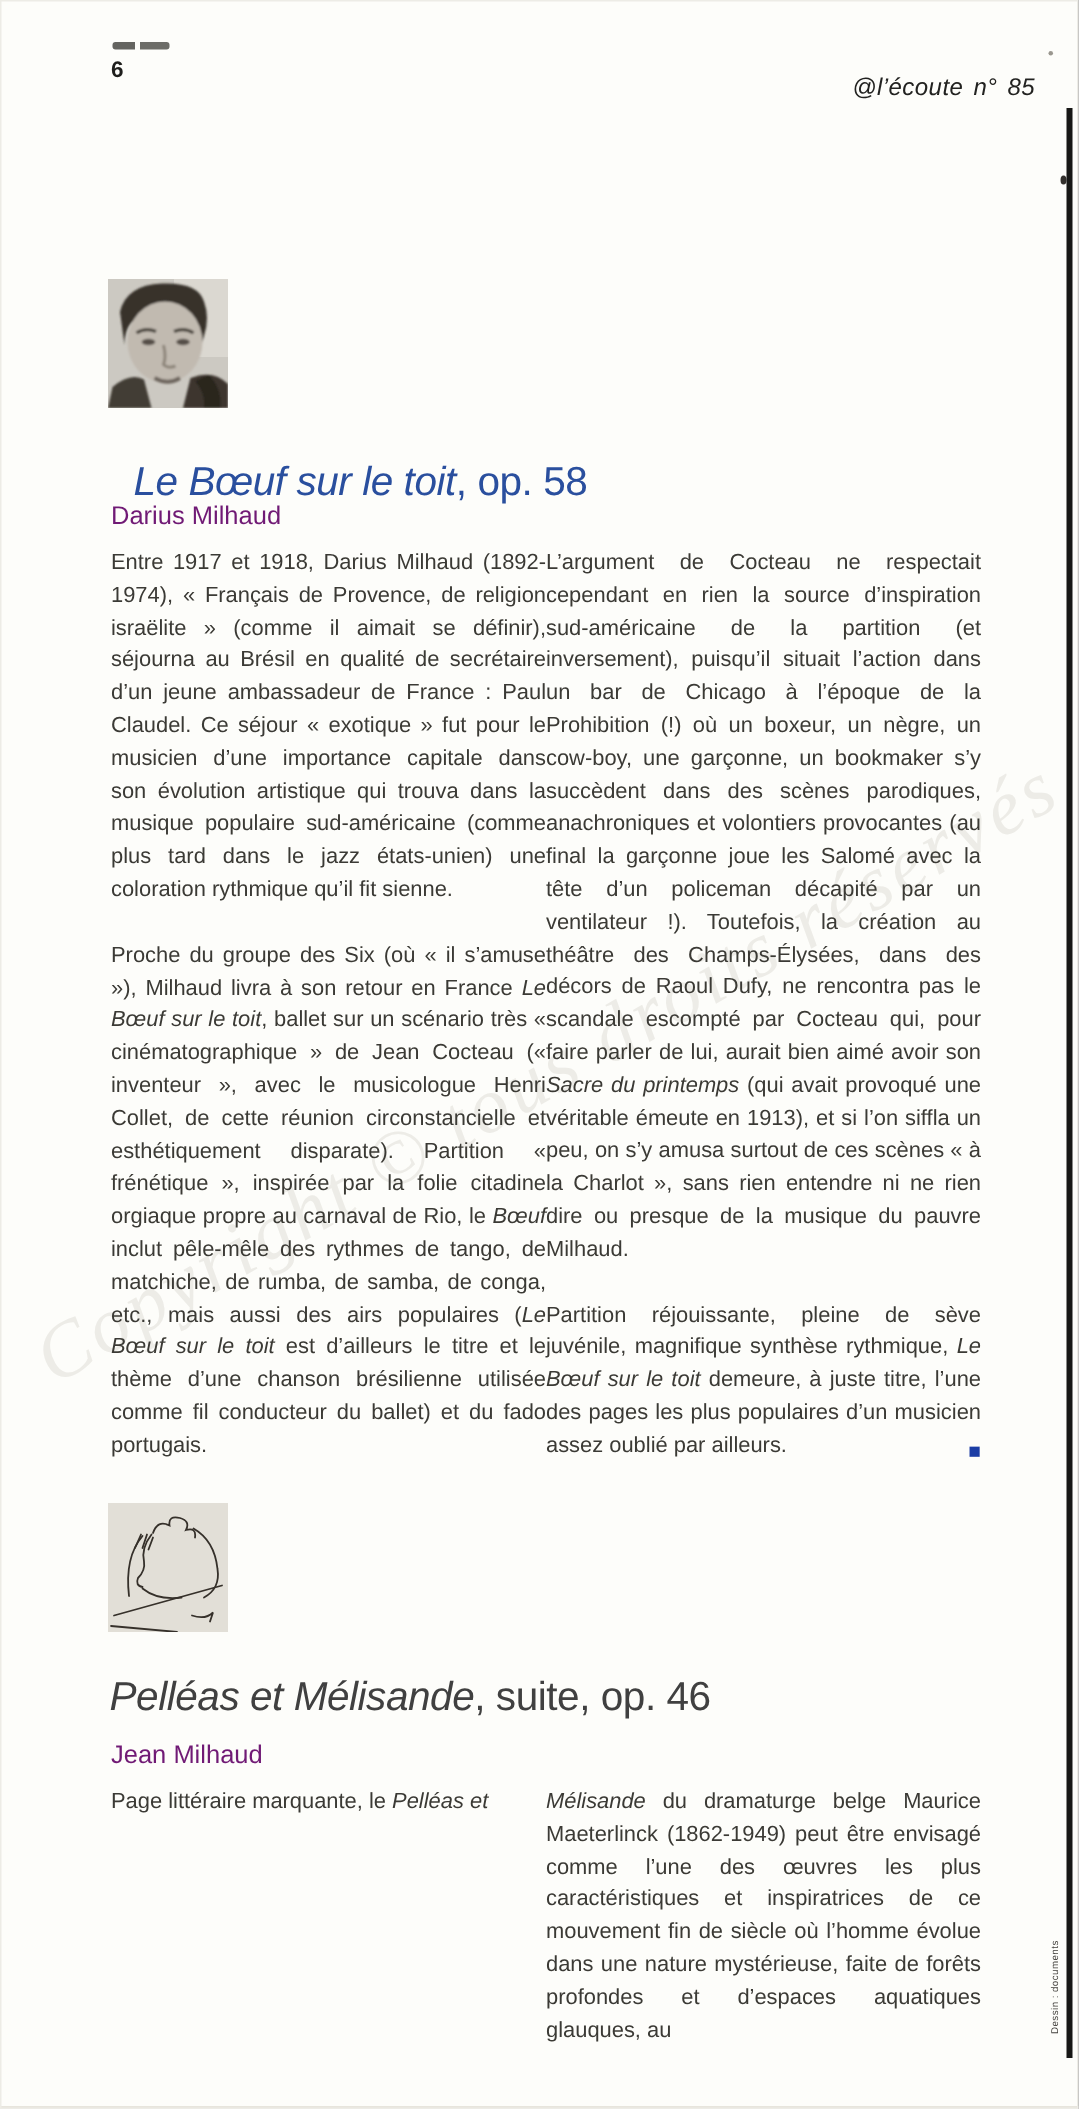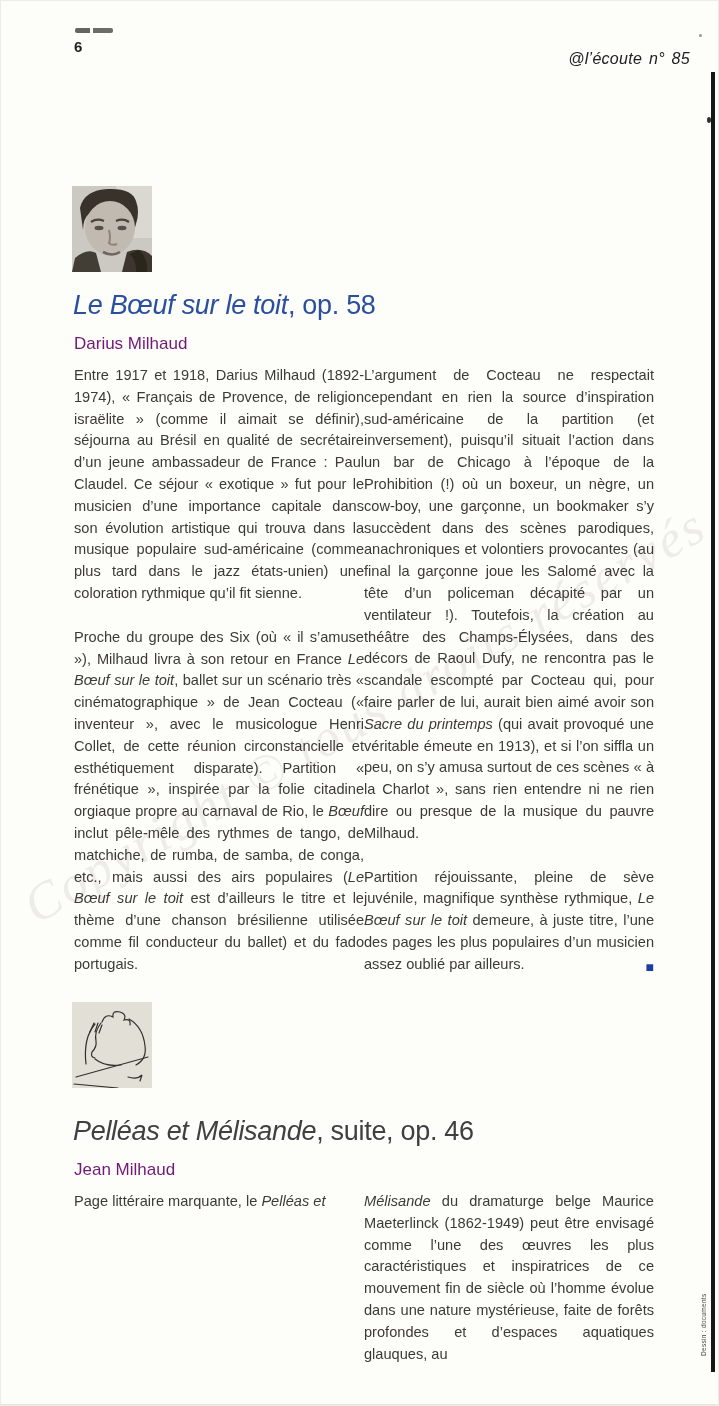--- a/index.html
+++ b/index.html
@@ -93,21 +93,21 @@
           <ellipse cx="50" cy="42" rx="4.5" ry="2.2" fill="#57504a"></ellipse>
           <path d="M37 44 q2 8 0 13 q3 3 8 1" stroke="#8d857a" stroke-width="2" fill="none"></path>
           <path d="M31 66 q9 5 17 0" stroke="#6e665e" stroke-width="2.6" fill="none"></path>
           <path d="M0 86 L3 72 Q15 62 24 67 L29 86 Z" fill="#433d36"></path>
           <path d="M50 86 L55 66 Q70 60 80 70 L80 86 Z" fill="#3c362f"></path>
           <path d="M58 68 q7 8 6 18 l11 0 q1 -14 -8 -22 Z" fill="#29251f"></path>
         </g>
       </svg>
     </div>
 
-    <h1 class="a-title t1" style="margin: 0px; font-weight: 400; color: rgb(42, 79, 158);">
+    <h1 class="a-title t1" style="margin: 16px; font-weight: 400; color: rgb(42, 79, 158);">
       <span class="work">Le Bœuf sur le toit</span><span>, op. 58</span>
     </h1>
     <div class="a-author au1">Darius Milhaud</div>
 
     <div class="cols c1">
       <div class="col">
         <p><span>Entre 1917 et 1918, Darius Milhaud (1892-1974), « Français de Provence, de religion israëlite » (comme il aimait se définir), séjourna au Brésil en qualité de secrétaire d’un jeune ambassadeur de France : Paul Claudel. Ce séjour « exotique » fut pour le musicien d’une importance capitale dans son évolution artistique qui trouva dans la musique populaire sud-américaine (comme plus tard dans le jazz états-unien) une coloration rythmique qu’il fit sienne.</span></p>
         <p><span>Proche du groupe des Six (où « il s’amuse »), Milhaud livra à son retour en France <i>Le Bœuf sur le toit</i>, ballet sur un scénario très « cinématographique » de Jean Cocteau (« inventeur », avec le musicologue Henri Collet, de cette réunion circonstancielle et esthétiquement disparate). Partition « frénétique », inspirée par la folie citadine orgiaque propre au carnaval de Rio, le <i>Bœuf</i> inclut pêle-mêle des rythmes de tango, de matchiche, de rumba, de samba, de conga, etc., mais aussi des airs populaires (<i>Le Bœuf sur le toit</i> est d’ailleurs le titre et le thème d’une chanson brésilienne utilisée comme fil conducteur du ballet) et du fado portugais.</span></p>
       </div>
       <div class="col">

